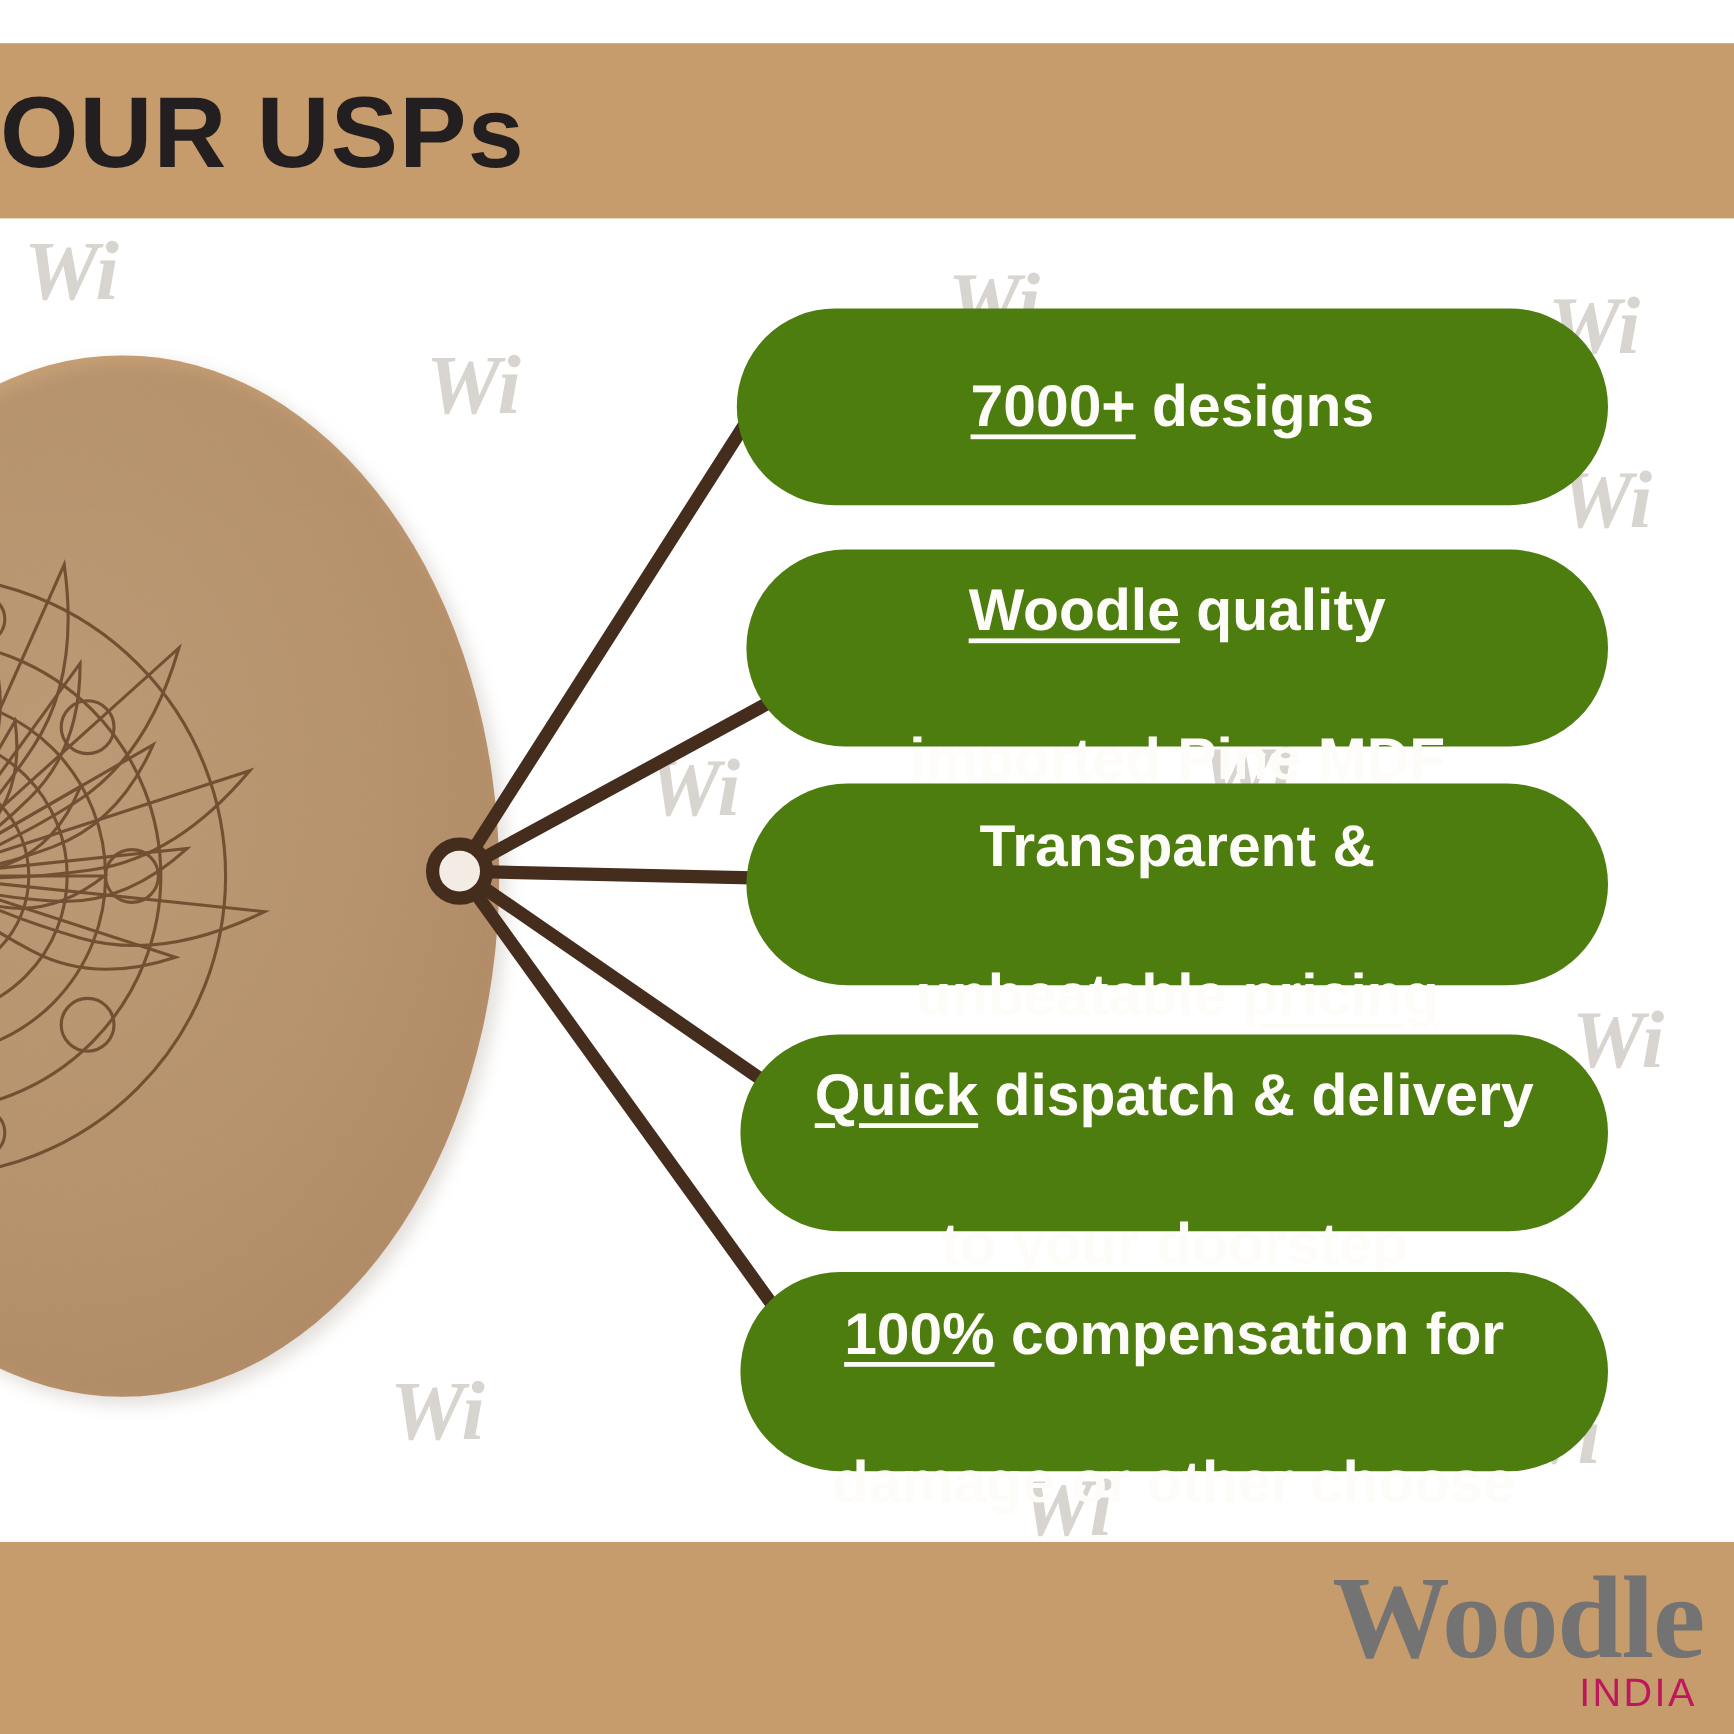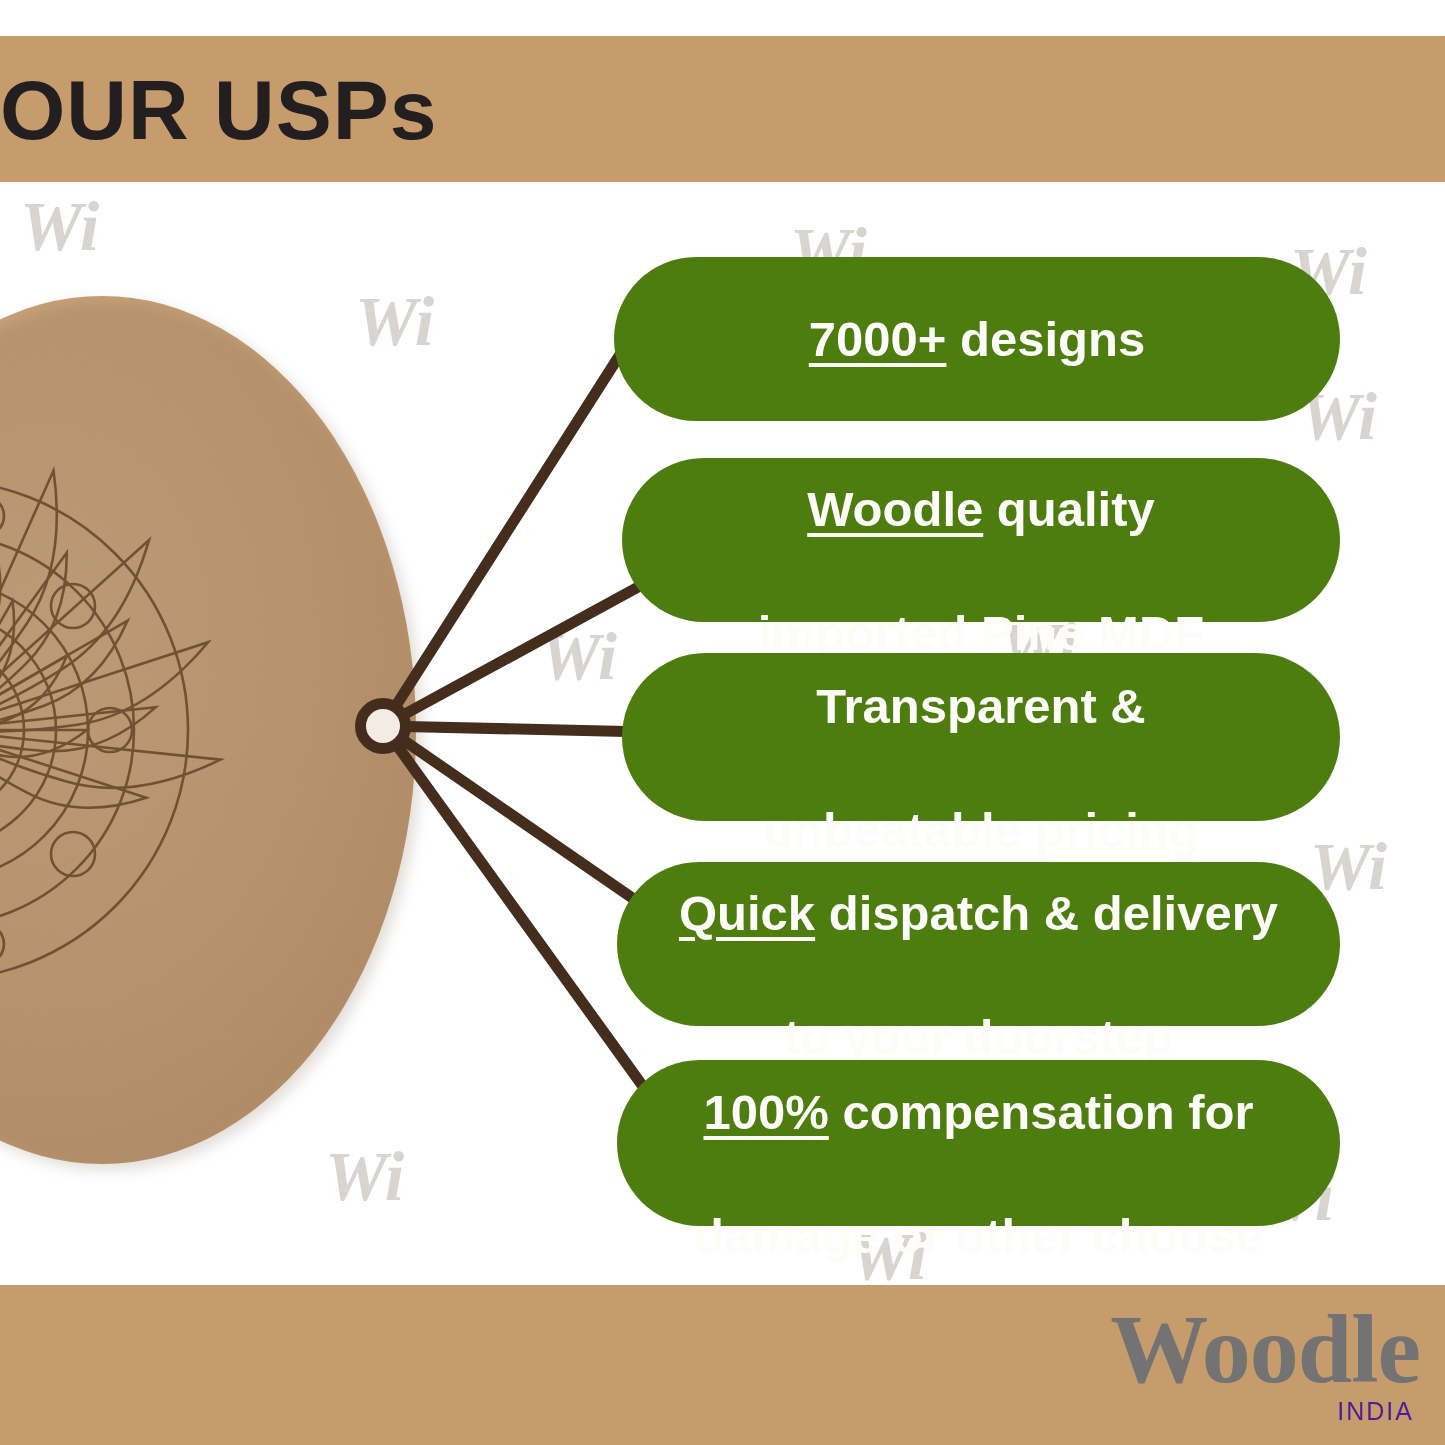--- a/index.html
+++ b/index.html
@@ -153,24 +153,24 @@
     font-family: "Liberation Serif", serif;
     font-weight: 700;
     font-size: 98px;
     line-height: 98px;
     color: #737373;
     letter-spacing: -1px;
   }
   #brand-sub {
     font-family: "Liberation Sans", sans-serif;
     font-weight: 400;
-    font-size: 25px;
+    font-size: 33px;
     line-height: 34px;
     letter-spacing: 2px;
-    color: #4c1d95;
+    color: #be185d;
     margin-top: -4px;
     padding-right: 6px;
   }
 </style>
 </head>
 <body>
 
 <div id="canvas">
 
   <div id="mdf-disc-wrap">

